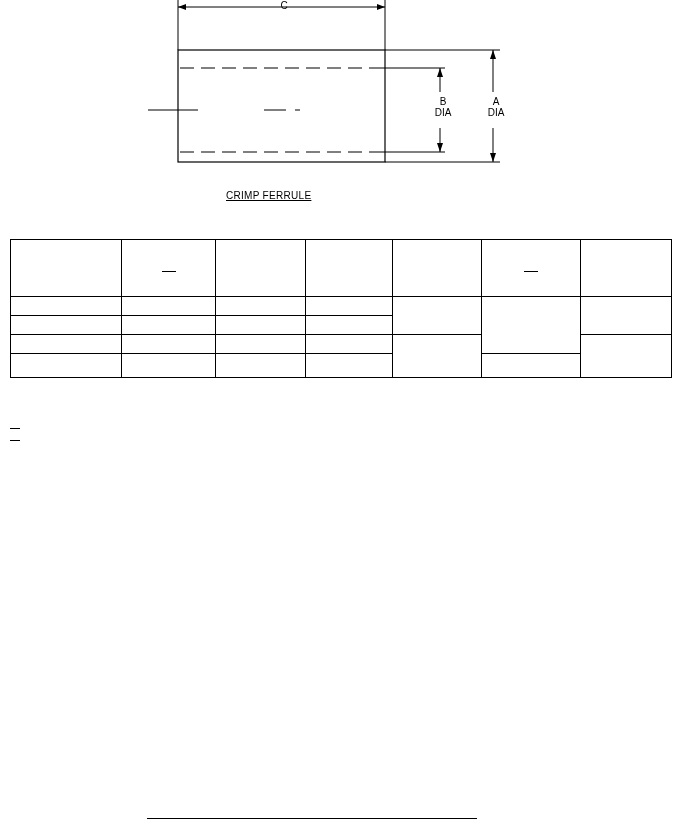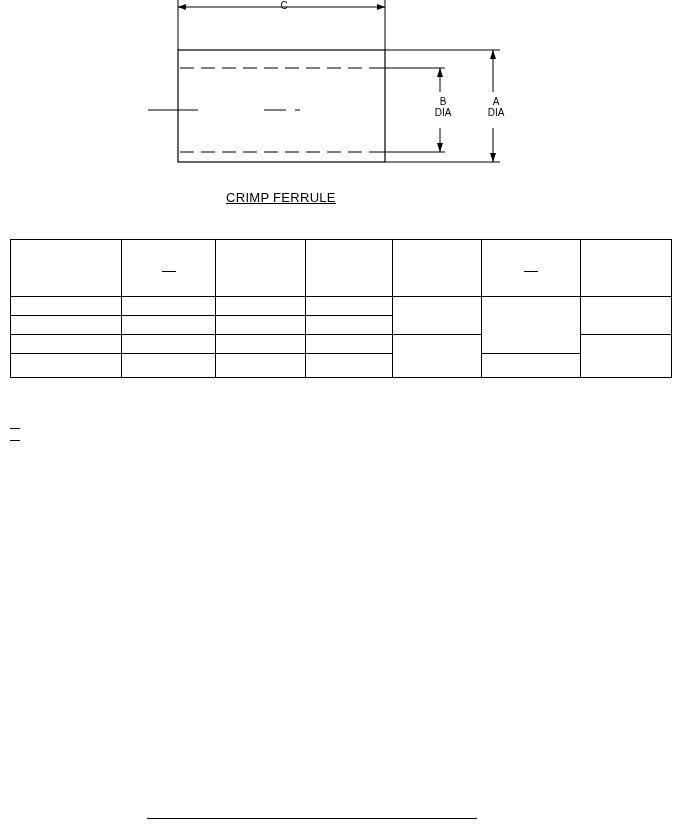--- a/index.html
+++ b/index.html
@@ -22,21 +22,21 @@
     left: 0;
     top: 0;
     width: 682px;
     height: 230px;
   }
 
   .caption {
     position: absolute;
     left: 226px;
     top: 190px;
-    font-size: 13px;
+    font-size: 10px;
     letter-spacing: 0.3px;
     text-decoration: underline;
     white-space: nowrap;
     text-align: right;
   }
 
   .dim-label {
     position: absolute;
     font-size: 10px;
     text-align: center;

